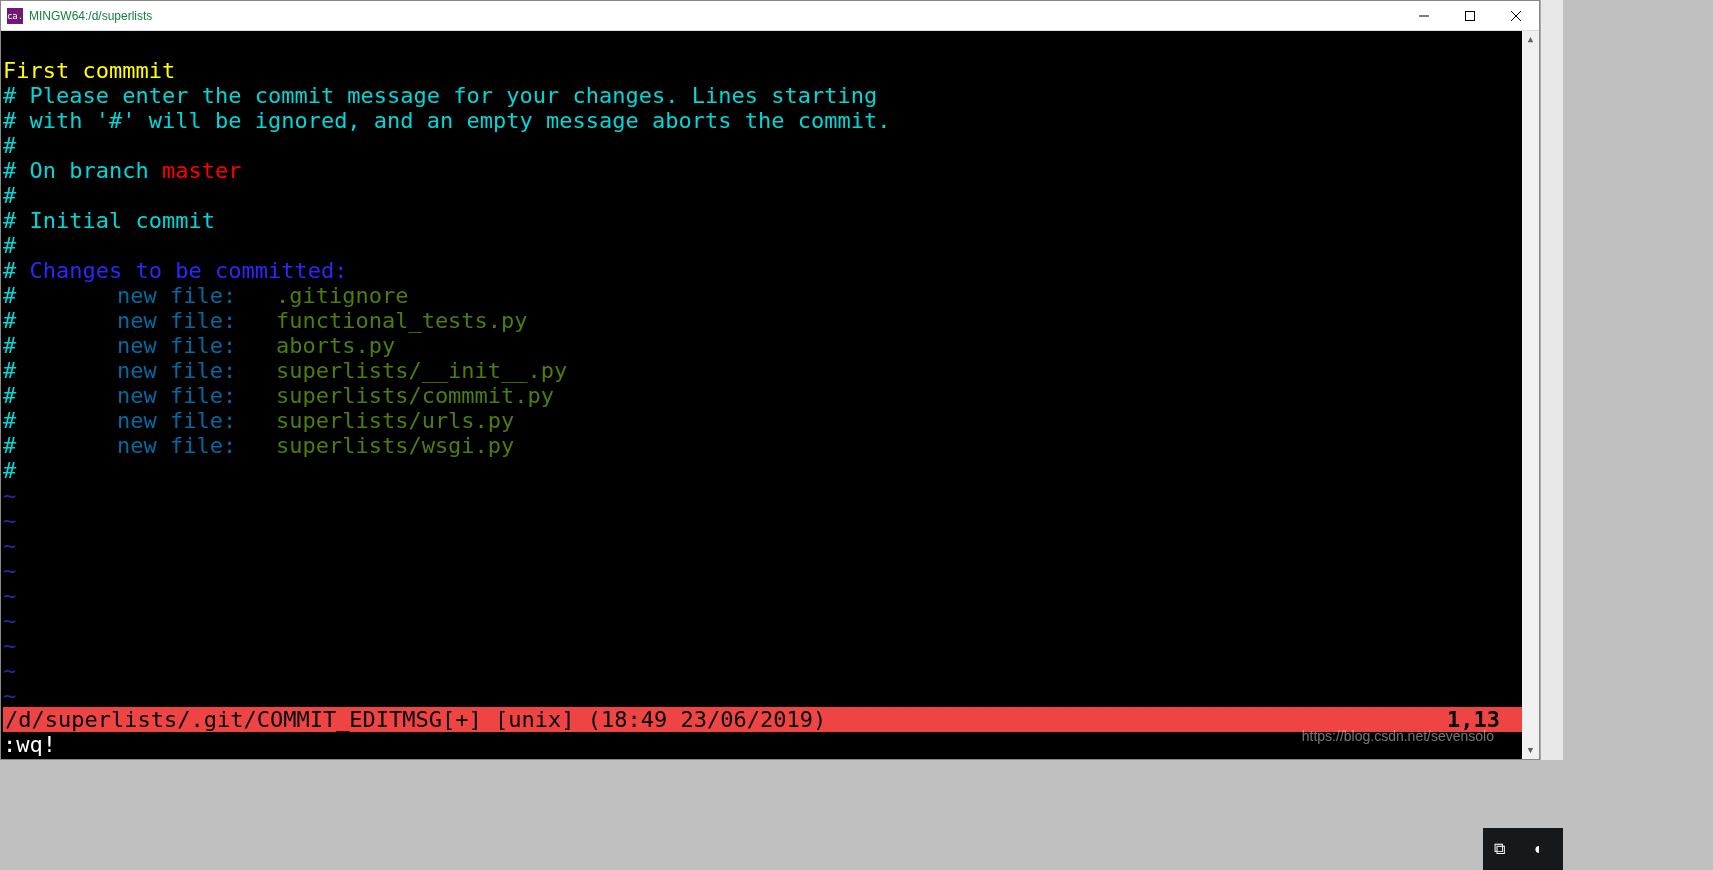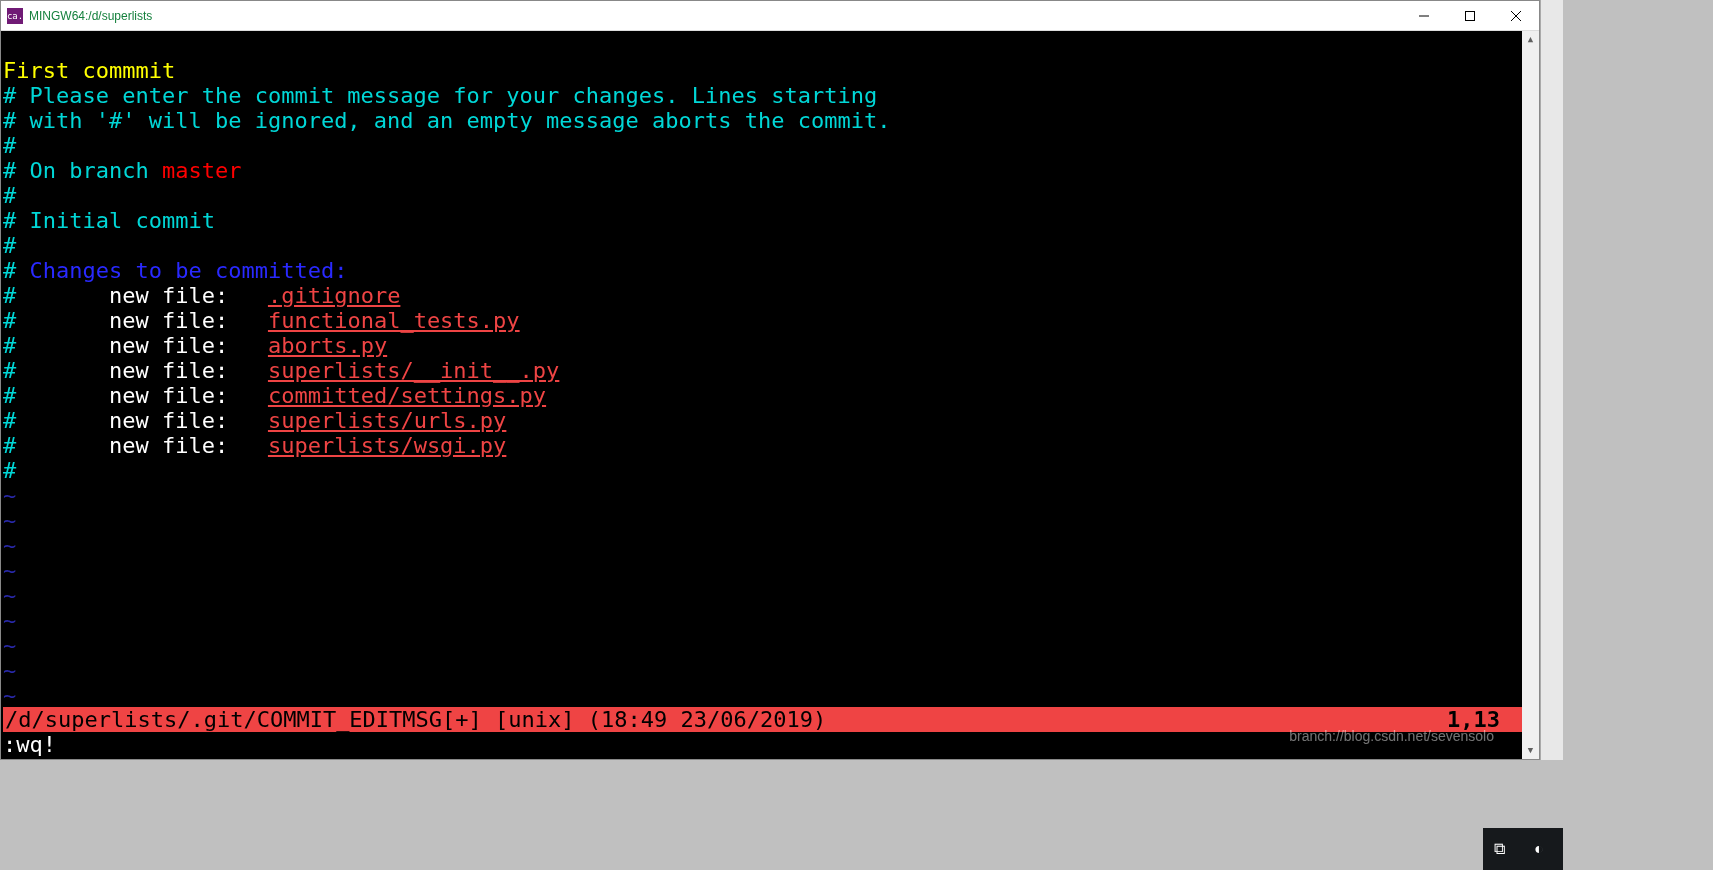--- a/index.html
+++ b/index.html
@@ -93,22 +93,22 @@
       top: 0;
       right: 17px;
       bottom: 0;
       padding: 2px 2px;
       white-space: pre;
     }
     .c-yellow { color: #ffff00; }
     .c-cyan   { color: #00d7d7; }
     .c-blue   { color: #2929ff; }
     .c-red    { color: #ff0000; text-align: center; }
-    .c-green  { color: #ffffff; }
-    .c-magenta{ color: #ef4444; text-decoration: underline; }
+    .c-green  { color: #0369a1; margin-left: 8px; }
+    .c-magenta{ color: #4d7c0f; }
     .c-darkblue { color: #2828a8; }
     .status-line {
       position: absolute;
       left: 2px;
       right: 17px;
       bottom: 27px;
       background: #ef4444;
       color: #000;
       height: 25px;
       display: flex;
@@ -207,21 +207,21 @@
 <span class="c-cyan">#</span>
 <span class="c-cyan"># On branch </span><span class="c-red">master</span>
 <span class="c-cyan">#</span>
 <span class="c-cyan"># Initial commit</span>
 <span class="c-cyan">#</span>
 <span class="c-cyan"># </span><span class="c-blue">Changes to be committed:</span>
 <span class="c-cyan">#</span>       <span class="c-green">new file:</span>   <span class="c-magenta">.gitignore</span>
 <span class="c-cyan">#</span>       <span class="c-green">new file:</span>   <span class="c-magenta">functional_tests.py</span>
 <span class="c-cyan">#</span>       <span class="c-green">new file:</span>   <span class="c-magenta">aborts.py</span>
 <span class="c-cyan">#</span>       <span class="c-green">new file:</span>   <span class="c-magenta">superlists/__init__.py</span>
-<span class="c-cyan">#</span>       <span class="c-green">new file:</span>   <span class="c-magenta">committed/settings.py</span>
+<span class="c-cyan">#</span>       <span class="c-green">new file:</span>   <span class="c-magenta">superlists/commmit.py</span>
 <span class="c-cyan">#</span>       <span class="c-green">new file:</span>   <span class="c-magenta">superlists/urls.py</span>
 <span class="c-cyan">#</span>       <span class="c-green">new file:</span>   <span class="c-magenta">superlists/wsgi.py</span>
 <span class="c-cyan">#</span>
 <span class="c-darkblue">~</span>
 <span class="c-darkblue">~</span>
 <span class="c-darkblue">~</span>
 <span class="c-darkblue">~</span>
 <span class="c-darkblue">~</span>
 <span class="c-darkblue">~</span>
 <span class="c-darkblue">~</span>
@@ -233,15 +233,15 @@
       <span class="status-left">/d/superlists/.git/COMMIT_EDITMSG[+] [unix] (18:49 23/06/2019)</span>
       <span class="status-right">1,13</span>
     </div>
     <div class="cmd-line">:wq!</div>
 
     <div class="scrollbar">
       <div class="scroll-btn up">▲</div>
       <div class="scroll-btn down">▼</div>
     </div>
 
-    <div class="watermark">branch://blog.csdn.net/sevensolo</div>
+    <div class="watermark">https://blog.csdn.net/sevensolo</div>
   </div>
 </div>
 
 </body></html>

